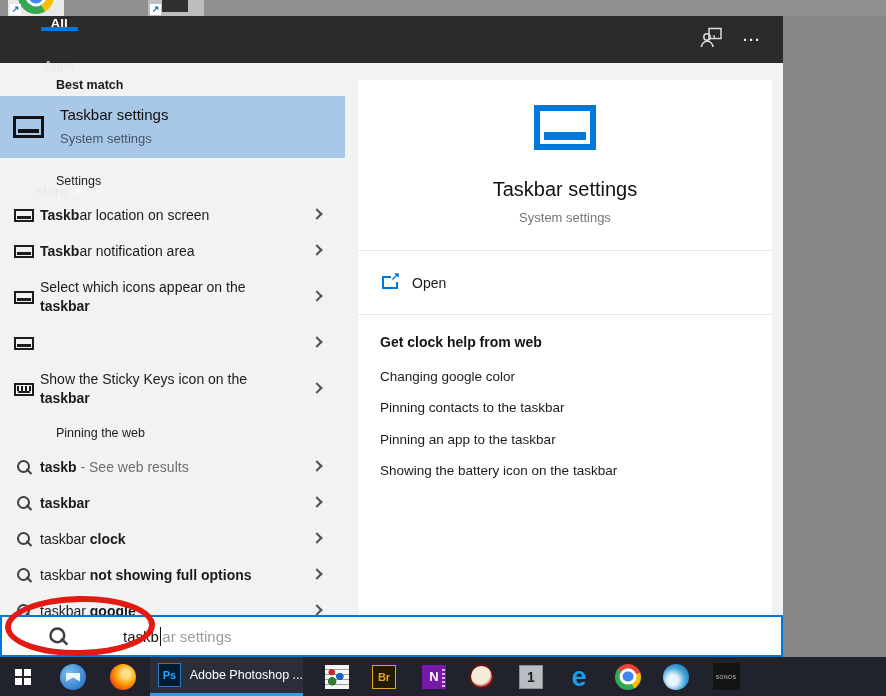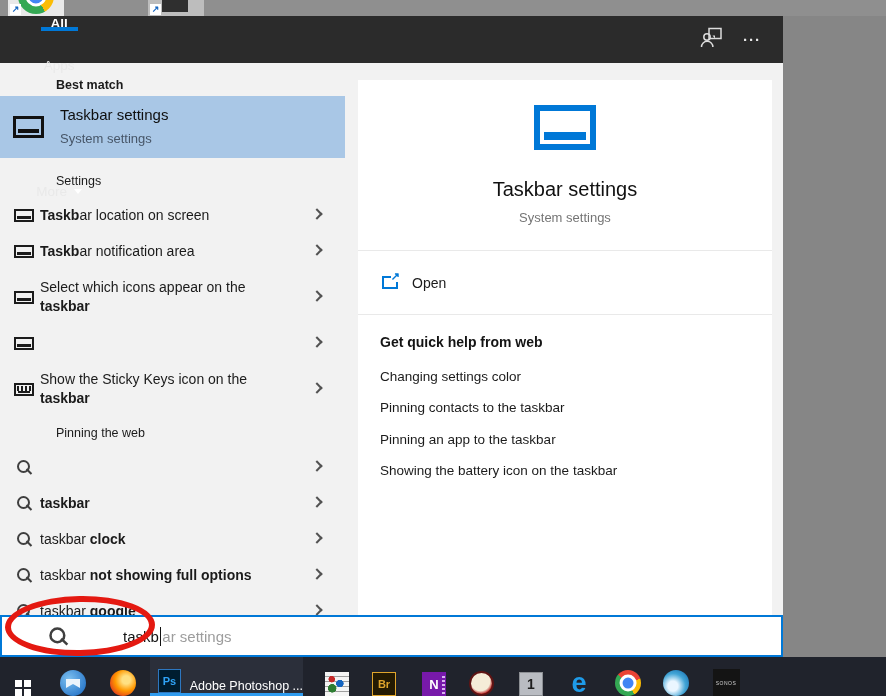--- a/index.html
+++ b/index.html
@@ -86,21 +86,21 @@
   .searchbox{position:absolute;left:0;top:599px;width:783px;height:42px;background:#fff;
      border:2px solid var(--accent,#0078d7);z-index:6;}
   .searchbox .mag{position:absolute;left:46px;top:9px;transform:scale(1.25);transform-origin:left top;}
   .sb-text{position:absolute;left:121px;top:0;height:38px;display:flex;align-items:center;font-size:15px;}
   .sb-typed{color:#141414;}
   .sb-caret{display:inline-block;width:1.5px;height:19px;background:#111;margin:0 1px;}
   .sb-sugg{color:#9d9d9d;}
 
   
   .taskbar{position:absolute;left:0;top:657px;width:886px;height:39px;background:var(--taskbar-bg,#20232c);z-index:3;}
-  .tb-item{position:absolute;top:0;height:39px;display:flex;align-items:flex-end;justify-content:center;}
+  .tb-item{position:absolute;top:0;height:39px;display:flex;align-items:center;justify-content:center;}
   .win-logo{display:grid;grid-template-columns:7px 7px;grid-template-rows:7px 7px;gap:2px;}
   .win-logo i{background:#fff;}
   .round{border-radius:50%;}
   .thunderbird-ic{width:26px;height:26px;background:radial-gradient(circle at 35% 35%,#7cc0f0,#1565c0);position:relative;}
   .thunderbird-ic::after{content:'';position:absolute;left:6px;top:9px;width:14px;height:9px;background:#ecf4fb;
      clip-path:polygon(0 0,100% 0,100% 100%,50% 55%,0 100%);}
   .firefox-ic{width:26px;height:26px;background:radial-gradient(circle at 62% 38%,#ffe082 0 18%,#ff9800 48%,#e64a19 75%,#9c27b0 100%);}
   .ps-task{left:150px;width:153px;background:#2b2f3a;border-bottom:3px solid var(--active-underline,#2e9bef);justify-content:flex-start;}
   .ps-ic{margin-left:8px;width:24px;height:24px;background:#001d30;border:1.5px solid #2d77c0;
      color:#2fa3f7;font-size:11px;font-weight:bold;display:flex;align-items:center;justify-content:center;}
@@ -221,20 +221,21 @@
               <span class="kb-glyph"></span>
             </span>
             <div class="txt"><span>Show the Sticky Keys icon on the </span><span class="b">taskbar</span></div>
             <span class="chev"></span>
           </div>
           <div class="sect-label" style="top: 363px;">Pinning the web</div>
           <div class="l-row" style="top: 386px; height: 36px;">
             <span class="ic">
               <span class="mag-glyph"></span>
             </span>
+            <div class="txt"><span class="b">taskb</span><span class="gray"> - See web results</span></div>
             <span class="chev"></span>
           </div>
           <div class="l-row" style="top: 422px; height: 36px;">
             <span class="ic">
               <span class="mag-glyph"></span>
             </span>
             <div class="txt"><span class="b">taskbar</span></div>
             <span class="chev"></span>
           </div>
           <div class="l-row" style="top: 458px; height: 36px;">
@@ -266,23 +267,23 @@
       <div class="pv-title">Taskbar settings</div>
       <div class="pv-sub">System settings</div>
       <div class="divider" style="top:170px"></div>
       <div class="open-row">
         <span class="open-glyph">
             <i></i>
           </span>
         <span class="open-label">Open</span>
       </div>
       <div class="divider" style="top:234px"></div>
-      <div class="help-hdr">Get quick help from web</div>
+      <div class="help-hdr">Get clock help from web</div>
       <div id="help-links">
-          <div class="help-link" style="top: 289px;">Changing settings color</div>
+          <div class="help-link" style="top: 289px;">Changing google color</div>
           <div class="help-link" style="top: 320px;">Pinning contacts to the taskbar</div>
           <div class="help-link" style="top: 352px;">Pinning an app to the taskbar</div>
           <div class="help-link" style="top: 383px;">Showing the battery icon on the taskbar</div>
         </div>
     </div>
 
     <div class="searchbox">
       <span class="mag mag-glyph"></span>
       <div class="sb-text">
         <span class="sb-typed">taskb</span>

